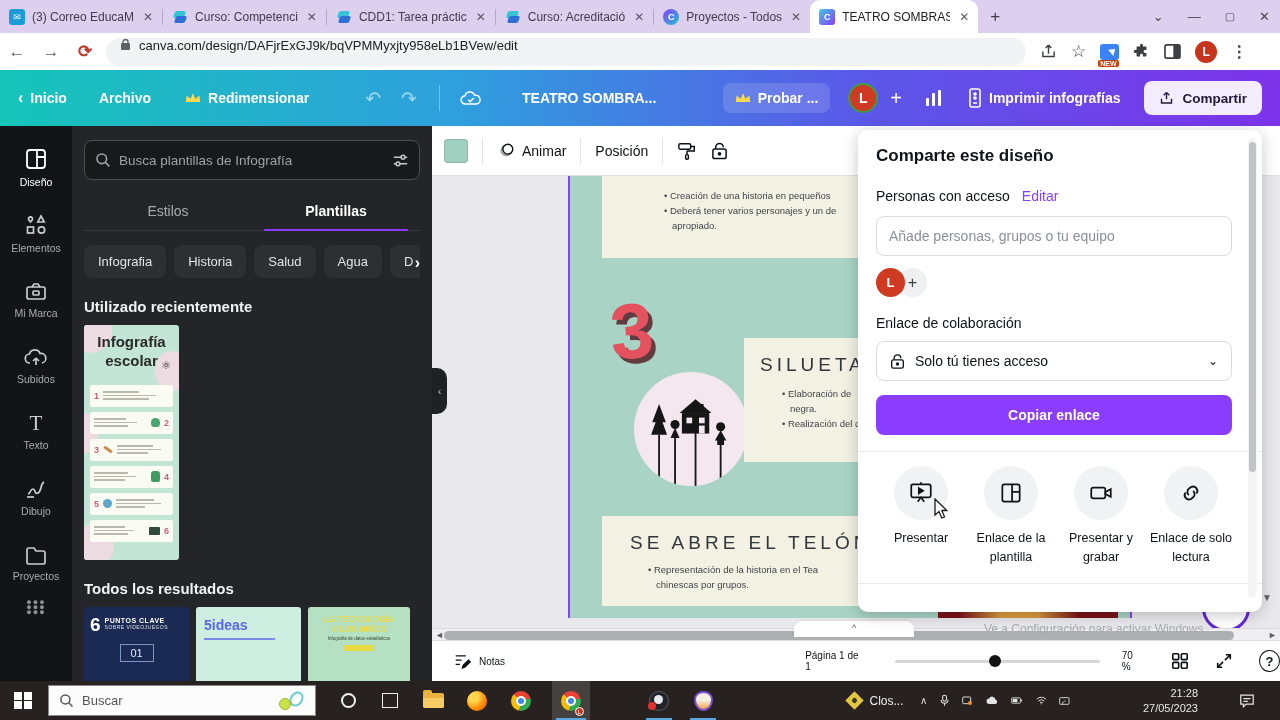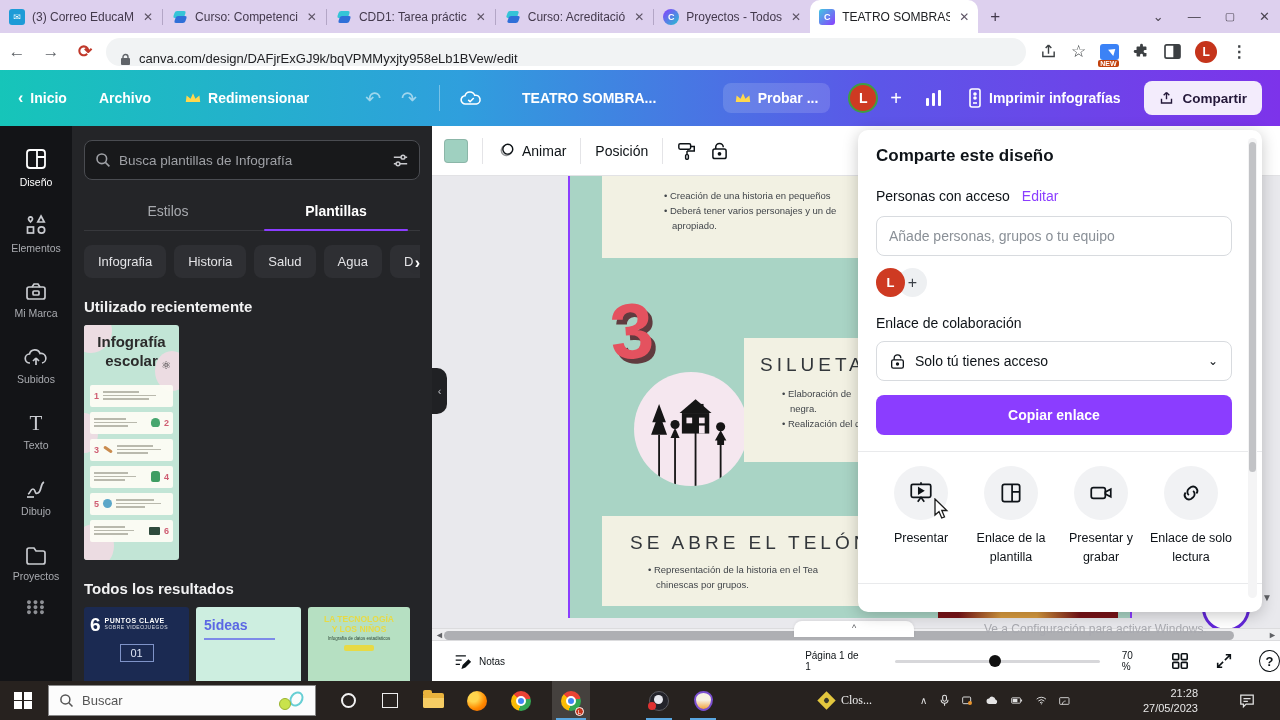--- a/index.html
+++ b/index.html
@@ -21,21 +21,21 @@
   .fav.course i.a { left:2px; top:2px; background:#35c4d7; }
   .fav.course i.b { left:3px; top:7px; background:#2f6fd8; }
   .fav.canva { border-radius:50%; background:linear-gradient(135deg,#8b3dff,#22c2cf); font-weight:bold; }
   .fav.canvadoc { background:linear-gradient(135deg,#40c8e0,#8b3dff); font-weight:bold; }
   .newtab { font-size:17px; color:#43394c; margin:0 0 6px 12px; }
   .winctl { position:absolute; right:10px; top:0; height:33px; display:flex; align-items:center; gap:24px; color:#4a4450; font-size:13px; }
 
   
   .addrbar { position:absolute; left:0; top:33px; width:1280px; height:37px; background:#fff; display:flex; align-items:center; }
   .nav-ic { font-size:17px; color:#5f6368; width:34px; text-align:center; }
-  .urlpill { height:28px; width:920px; margin-left:4px; background:#f1f3f4; border-radius:14px; display:flex; align-items:flex-end; padding:0 14px; gap:8px; }
+  .urlpill { height:28px; width:920px; margin-left:4px; background:#f1f3f4; border-radius:14px; display:flex; align-items:flex-start; padding:0 14px; gap:8px; }
   .urltxt { font-size:13px; color:#202124; white-space:nowrap; }
   .bar-ic { color:#3c4043; margin-left:14px; display:flex; align-items:center; }
   .new-badge-wrap { position:relative; }
   .new-ic { width:19px; height:16px; background:#3b82f6; border-radius:3px; position:relative; }
   .new-ic::after { content:""; position:absolute; right:3px; top:3px; border-left:6px solid #fff; border-top:4px solid transparent; border-bottom:4px solid transparent; transform:rotate(-40deg); }
   .new-lab { position:absolute; left:-2px; bottom:-7px; background:#c2410c; color:#fff; font-size:7px; font-weight:bold; padding:0 2px; border-radius:2px; }
   .mini-avatar { width:22px; height:22px; border-radius:50%; background:#c5341b; color:#fff; font-size:12px; font-weight:bold; display:flex; align-items:center; justify-content:center; }
 
   
   .cheader { position:absolute; left:0; top:70px; width:1280px; height:56px;
@@ -760,21 +760,21 @@
       <span class="obs">
           <span class="obs-dot"></span>
         </span>
     </div>
     <div class="tb" style="left:688px;width:30px;">
         <span class="shieldapp"></span>
       </div>
     <span class="underline-ind" style="left:556px;width:30px;"></span>
     <span class="underline-ind" style="left:646px;width:26px;"></span>
     <span class="underline-ind" style="left:690px;width:26px;"></span>
-    <div class="tb" style="left:808px;width:76px;gap:8px;font-family:Liberation Serif, serif;">
+    <div class="tb" style="left:838px;width:76px;gap:8px;">
       <span class="diamond"></span>
       <span style="font-size:12px;color:#eee;">Clos...</span>
     </div>
     <div class="tb tray" style="left:920px;width:150px;gap:13px;">
       <span style="font-size:10px;color:#ddd;">∧</span>
       <svg width="12" height="15" viewBox="0 0 12 16" fill="none" stroke="#e4e4e4" stroke-width="1.4">
           <rect x="3.5" y="1" width="5" height="8" rx="2.5"></rect>
           <path d="M1.5 7a4.5 4.5 0 0 0 9 0M6 11.5V15"></path>
         </svg>
       <svg width="14" height="14" viewBox="0 0 16 16" fill="none" stroke="#e4e4e4" stroke-width="1.4">

